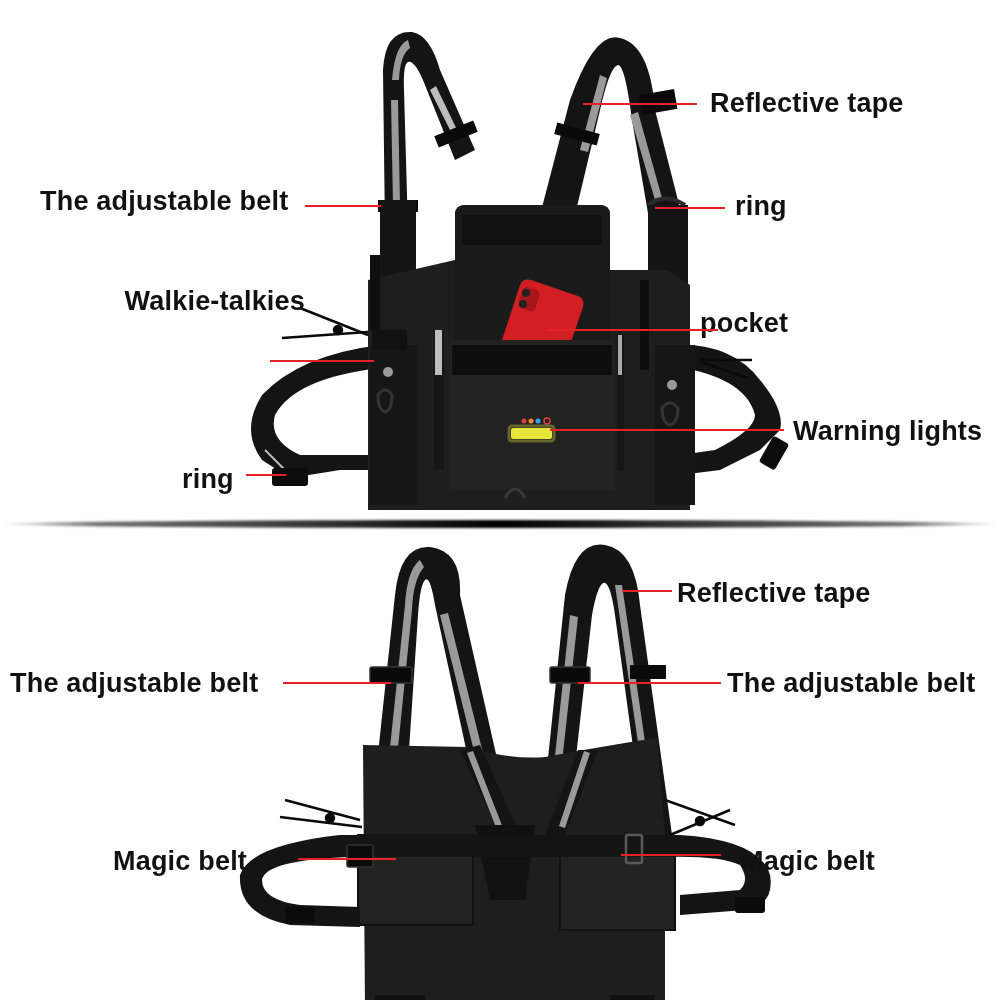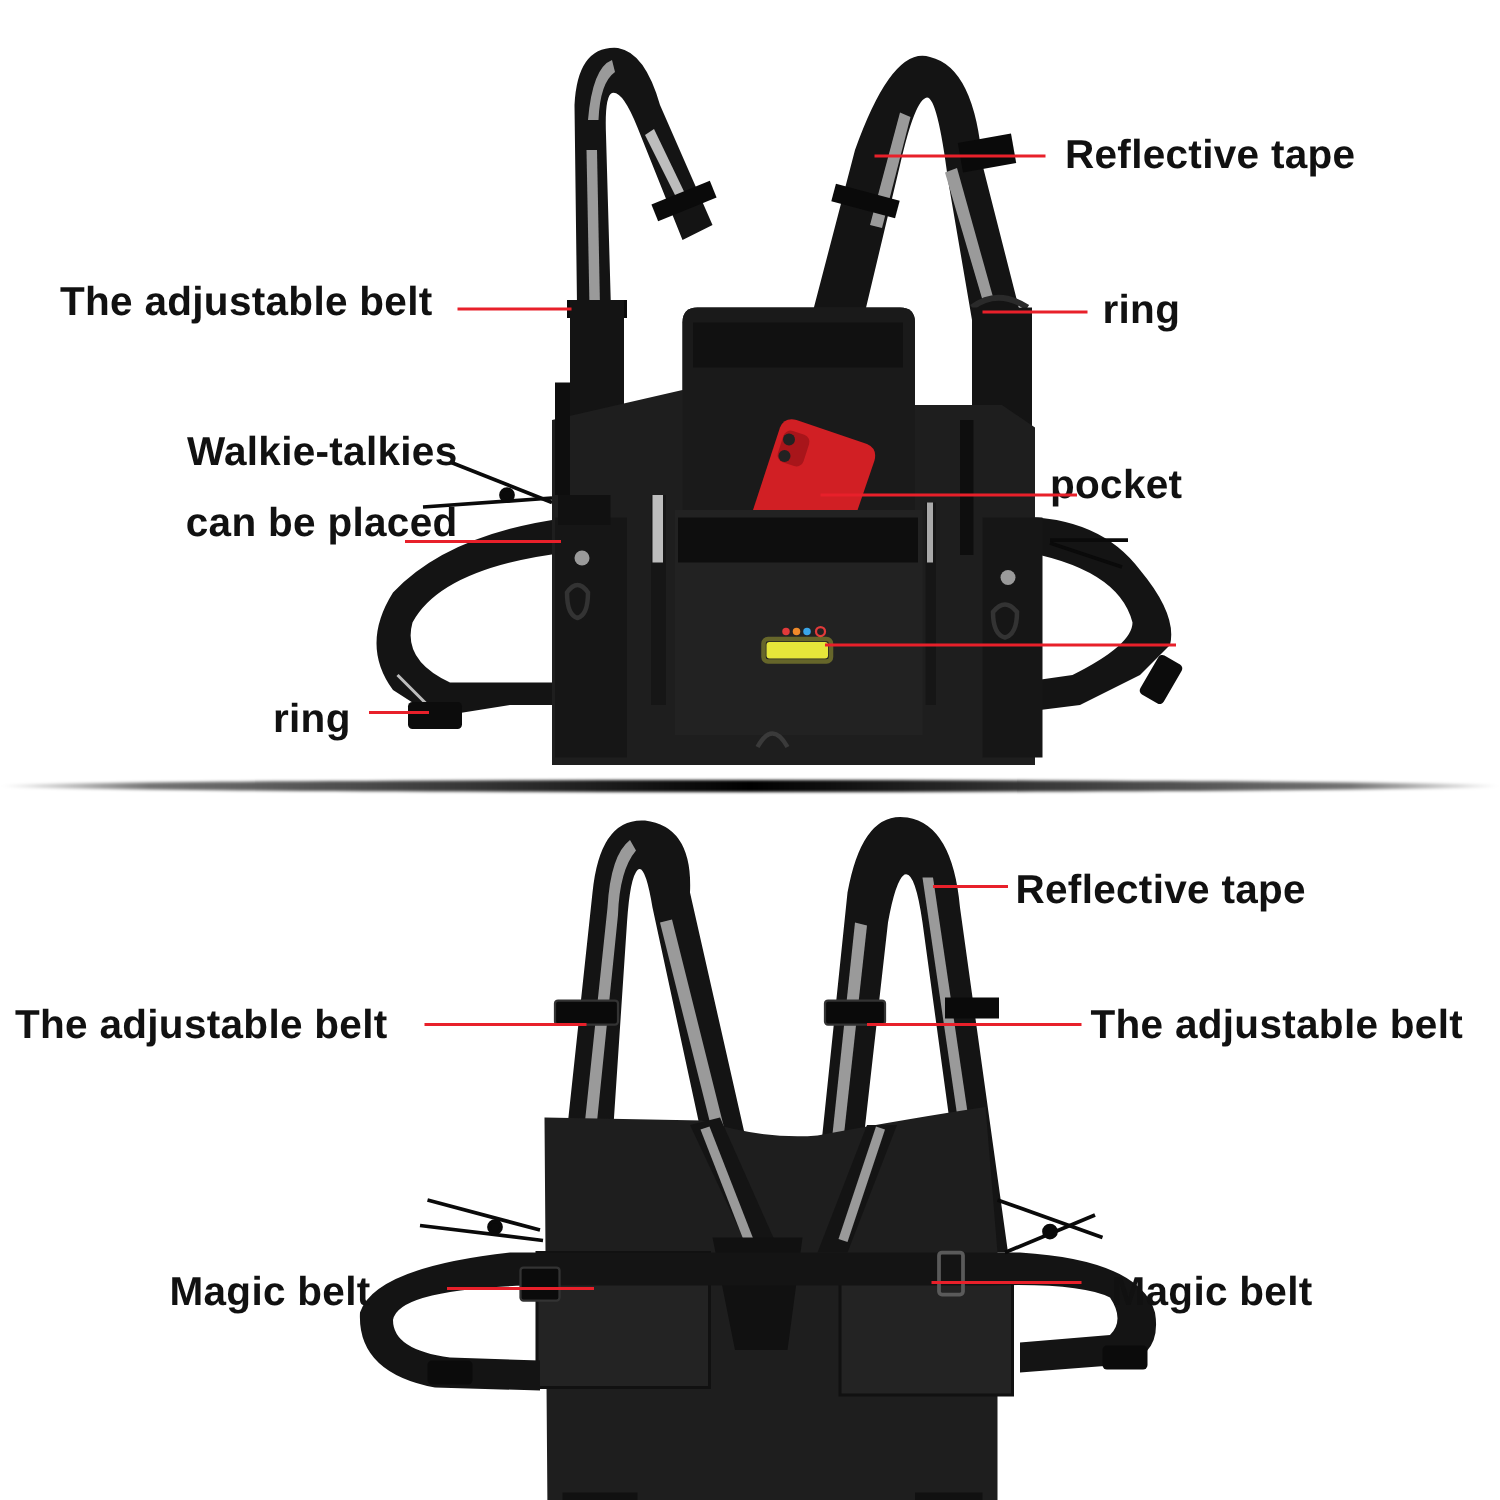--- a/index.html
+++ b/index.html
@@ -129,27 +129,27 @@
     <div class="leader" style="left:583px; top:103px; width:114px;"></div>
 
     <div class="label" style="left:40px; top:188px;">The adjustable belt</div>
     <div class="leader" style="left:305px; top:205px; width:76px;"></div>
 
     <div class="label" style="left:735px; top:193px;">ring</div>
     <div class="leader" style="left:655px; top:207px; width:70px;"></div>
 
     <div class="label multi" style="left:45px; top:278px;text-align:right;">
       <span class="line">Walkie-talkies</span>
-      <span class="line">can be placed</span>
     </div>
     <div class="leader" style="left:270px; top:360px; width:104px;"></div>
 
     <div class="label" style="left:700px; top:310px;">pocket</div>
     <div class="leader" style="left:547px; top:329px; width:171px;"></div>
 
+    <div class="label" style="left:793px; top:418px;">Warning lights</div>
     <div class="leader" style="left:550px; top:429px; width:234px;"></div>
 
     <div class="label" style="left:182px; top:466px;">ring</div>
     <div class="leader" style="left:246px; top:474px; width:40px;"></div>
   </div>
 
   <div class="divider"></div>
 
   <div class="panel panel-bottom">
     <svg class="art" width="1000" height="465" viewBox="0 0 1000 465">

